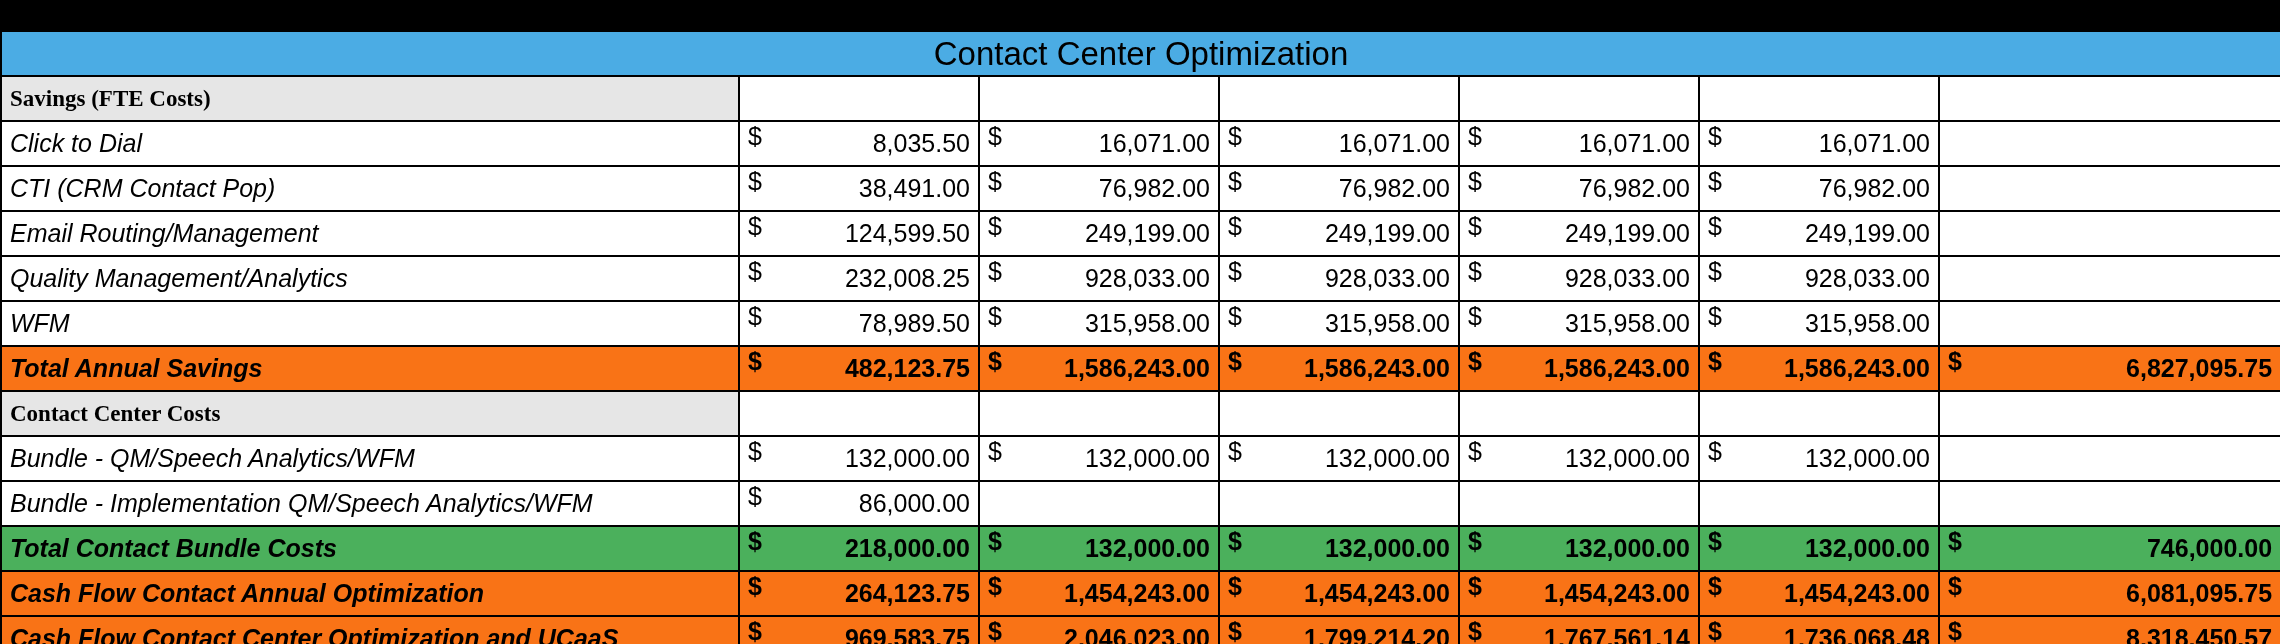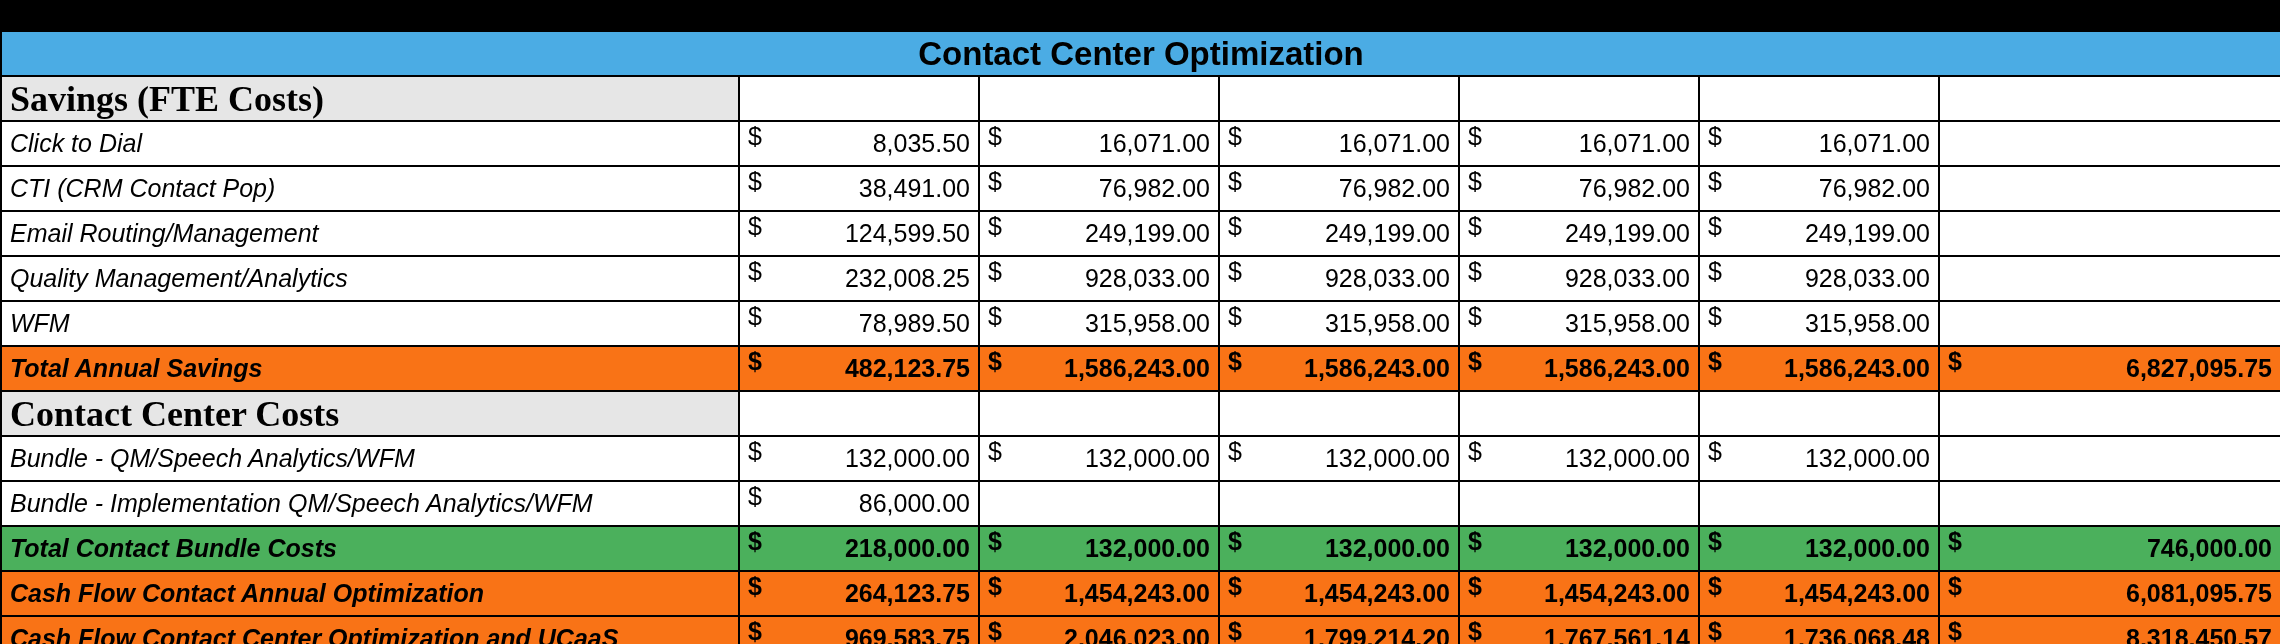--- a/index.html
+++ b/index.html
@@ -38,31 +38,31 @@
     overflow: hidden;
   }
   
   col.c-label { width: 738px; }
   col.c-num   { width: 240px; }
   col.c-total { width: 342px; }
 
   .title-cell {
     background: #4BACE4;
     text-align: center;
-    font-weight: bold;
+    font-weight: normal;
     font-size: 33px;
     height: 53px;
     font-family: "Liberation Sans", sans-serif;
     margin-left: 18px;
   }
   .section-head {
     background: #E6E6E6;
     font-weight: bold;
     font-family: "Liberation Serif", serif;
-    font-size: 36px;
+    font-size: 23px;
     margin-top: 36px;
   }
   .blank-cell {
     background: #ffffff;
   }
   .label-cell {
     text-align: left;
     font-size: 25px;
     font-style: italic;
   }

